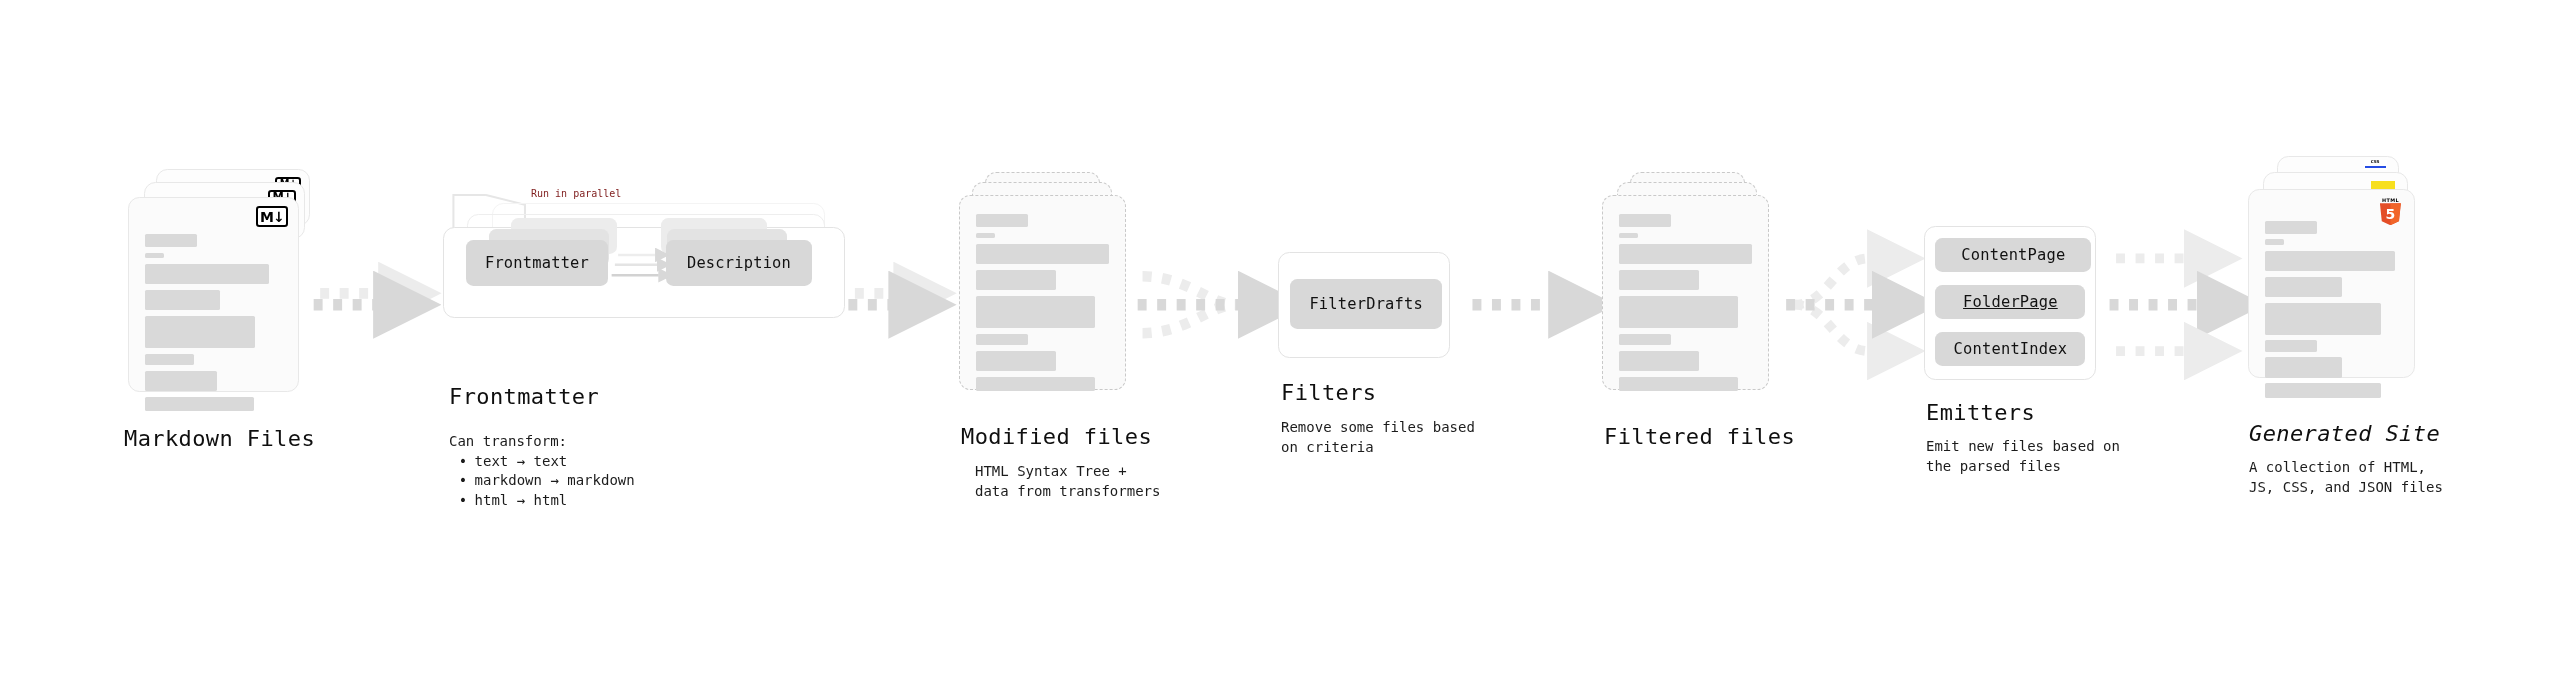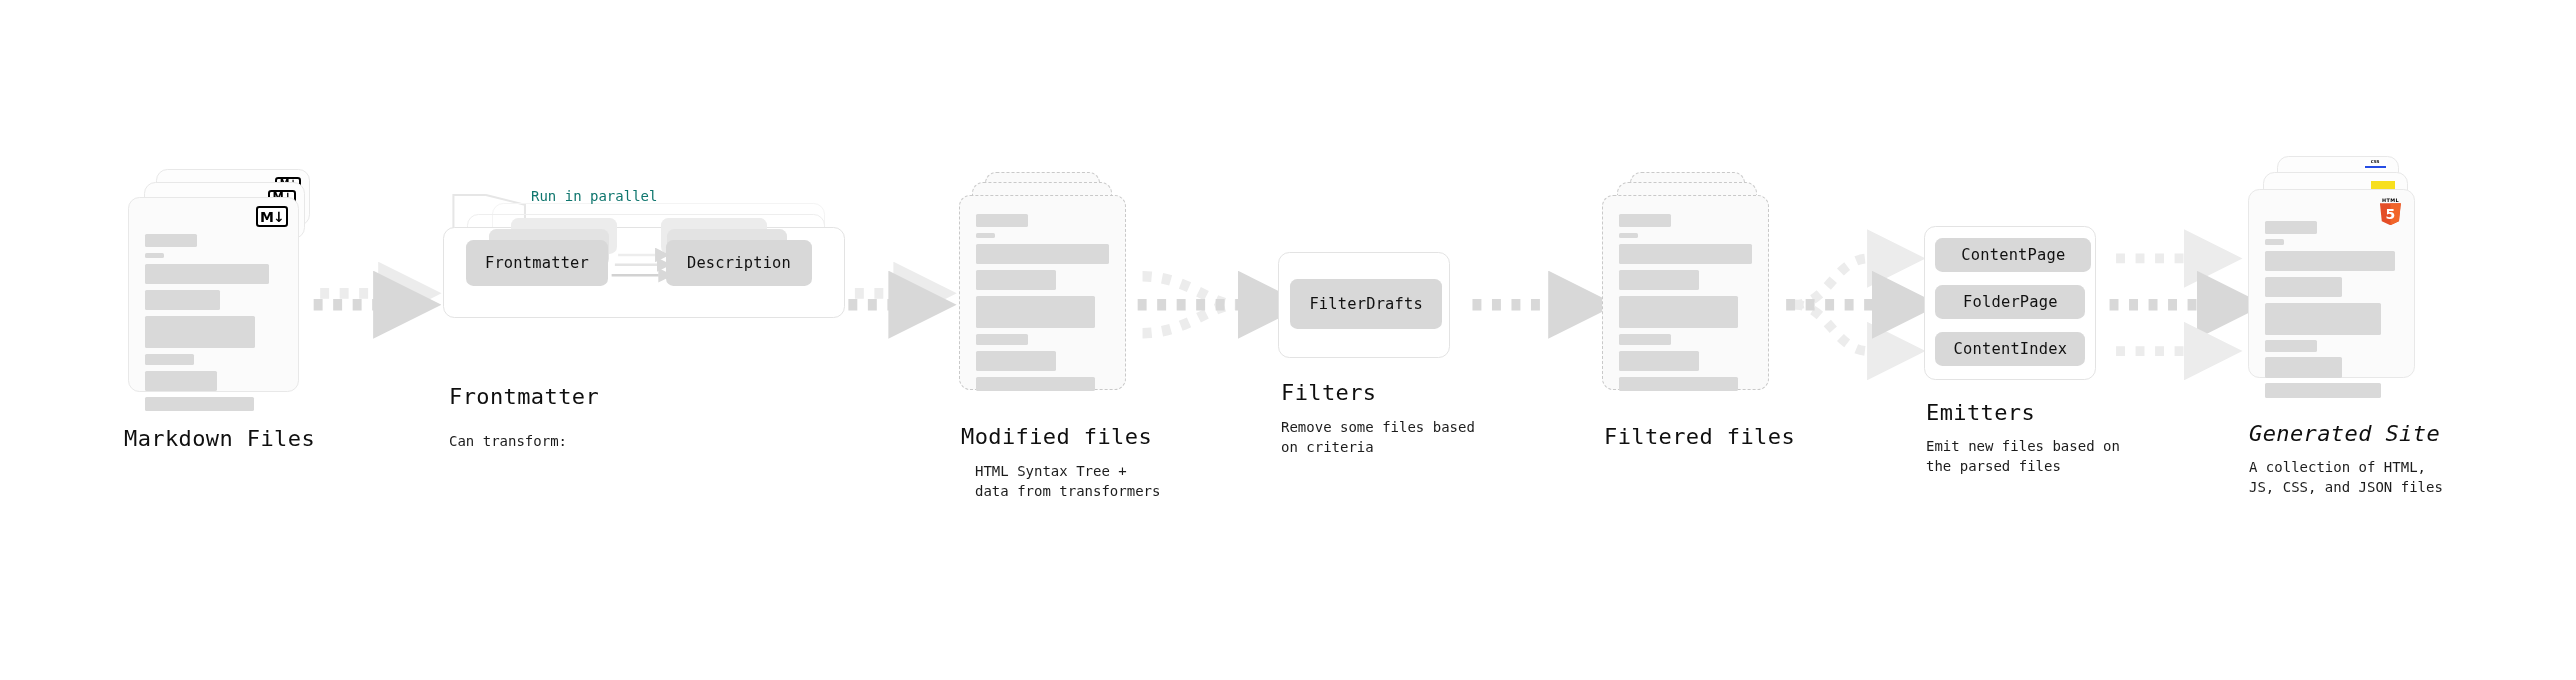--- a/index.html
+++ b/index.html
@@ -128,22 +128,22 @@
     line-height: 19.5px;
     color: #1c1c1c;
     margin-top: 13px;
   }
   .bullets .lead { display: block; }
   .bullets ul { list-style: none; padding-left: 9.8px; }
   .bullets li:before { content: "\2022"; margin-right: 7.3px; }
 
   .parallel-label {
     position: absolute;
-    font-size: 14px;
-    color: #0f766e;
+    font-size: 10px;
+    color: #7f1d1d;
     white-space: nowrap;
   }
 
   
   .arrows { position: absolute; left: 0; top: 0; width: 2576px; height: 681px; pointer-events: none; }
 </style>
 </head>
 <body>
 
 <div class="stage">
@@ -246,20 +246,25 @@
       <path d="M2,37  L60,37" stroke="#d2d2d2" stroke-width="3" fill="none" marker-end="url(#head)"></path>
     </svg>
   </div>
 
   <div class="parallel-label" style="left:531px; top:188px;">Run in parallel</div>
 
   <div class="title" style="left:449px; top:384px;">Frontmatter</div>
 
   <div class="bullets" style="left:449px; top:419px;">
     <span class="lead">Can transform:</span>
+    <ul>
+      <li>text → text</li>
+      <li>markdown → markdown</li>
+      <li>html → html</li>
+    </ul>
   </div>
 
   <div class="node" style="left:959px; top:172px;">
     <div class="card-stack">
       <div class="card dashed" style="left:26px; top:0px;  width:115px; height:49px;"></div>
       <div class="card dashed" style="left:13px; top:9.8px; width:140px; height:49px;"></div>
       <div class="card dashed" style="left:0px;  top:23px; width:167px; height:195px;">
         <div class="skeleton" style="top:18px;">
           <div class="bar" style="width:52px;  height:13px;"></div>
           <div class="bar" style="width:18.7px;  height:5.7px;"></div>
@@ -304,21 +309,21 @@
         </div>
       </div>
     </div>
   </div>
 
   <div class="title" style="left:1604px; top:424px;">Filtered files</div>
 
   <div class="node" style="left:1924px; top:226px;">
     <div class="groupbox" style="left:0px; top:0px; width:172px; height:154px;"></div>
     <div class="chip" style="left:11.4px; top:12.2px;  width:156px; height:34px;">ContentPage</div>
-    <div class="chip" style="left:11.4px; top:59px;  width:150px; height:34px;">FolderPage</div>
+    <div class="chip" style="left:11.4px; top:59px;  width:150px; height:34px;text-decoration:underline;">FolderPage</div>
     <div class="chip" style="left:11.4px; top:106px; width:150px; height:34px;">ContentIndex</div>
   </div>
 
   <div class="title" style="left:1926px; top:400px;">Emitters</div>
   <div class="subtitle" style="left:1926px; top:437px;">Emit new files based on
 the parsed files</div>
 
   <div class="node" style="left:2248px; top:156px;">
     <div class="card-stack">
 

